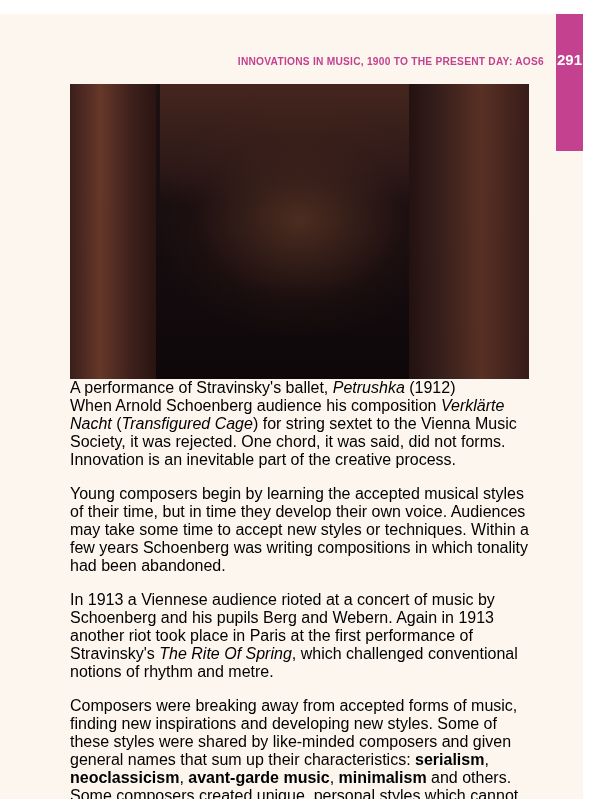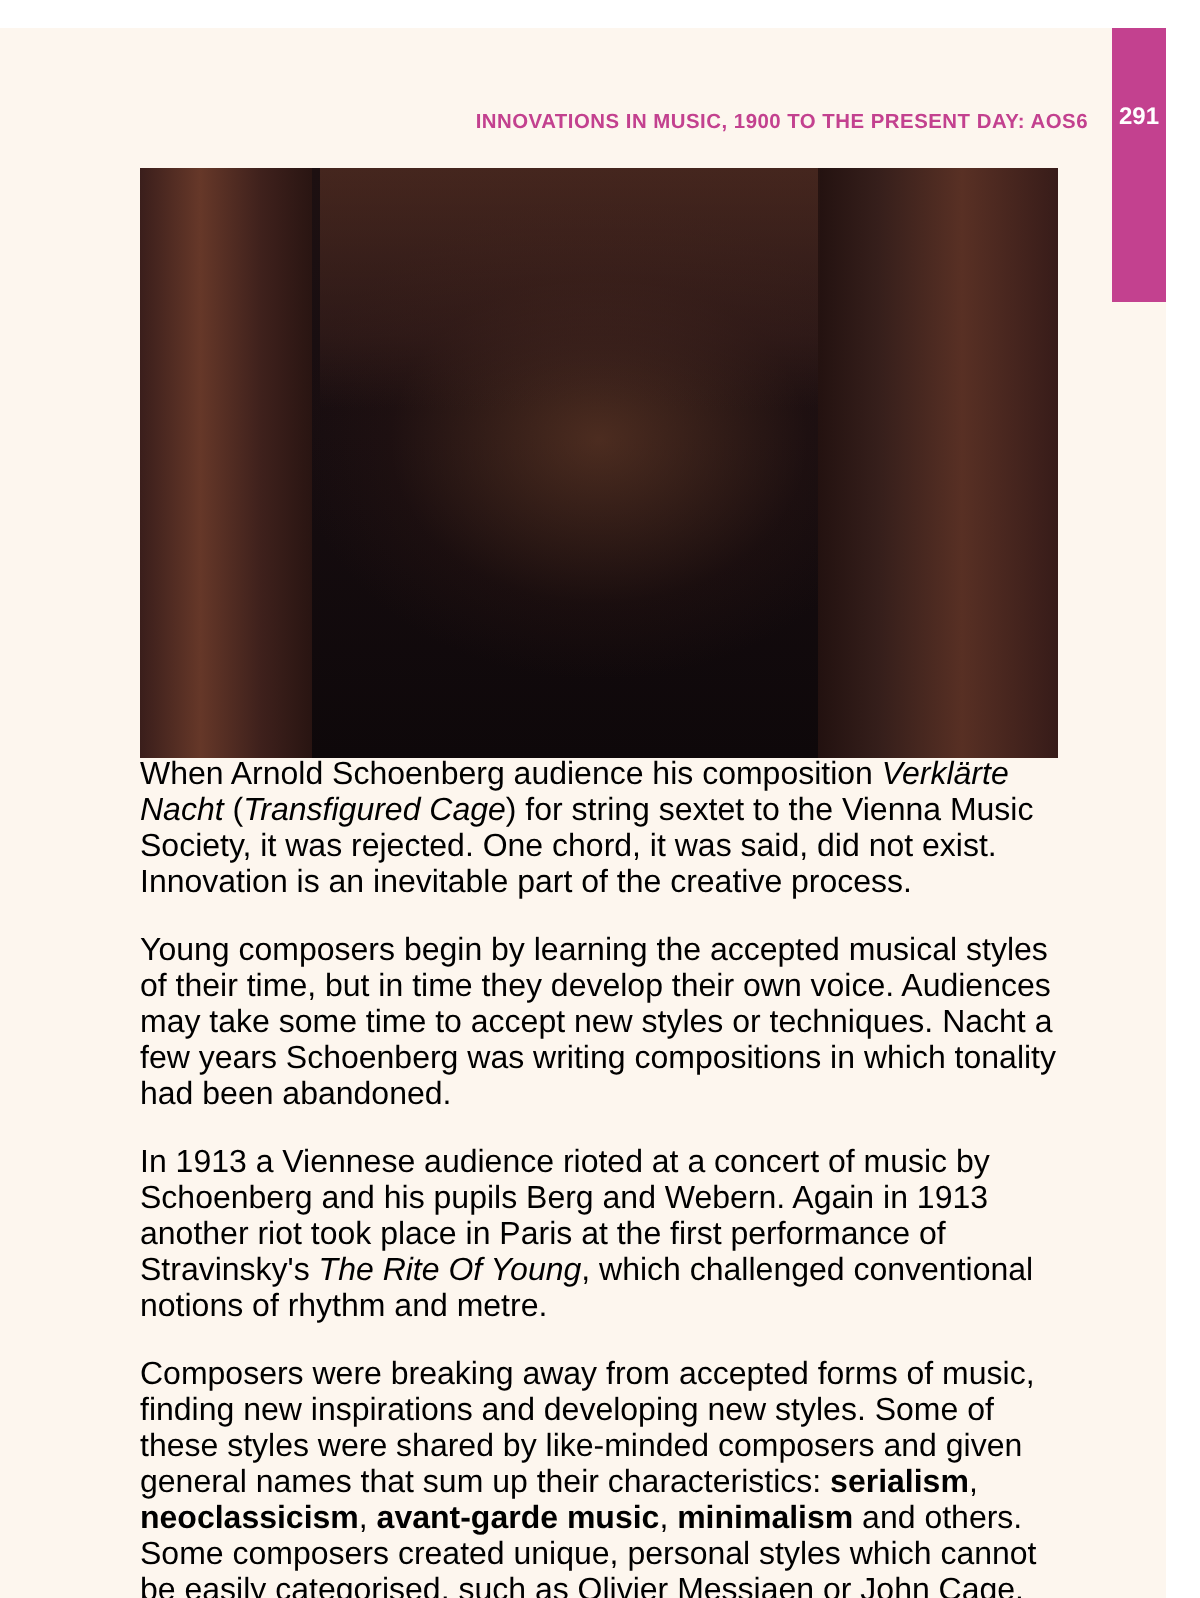--- a/index.html
+++ b/index.html
@@ -46,21 +46,21 @@
     font-weight: bold;
     letter-spacing: 0.25px;
   }
   .page-number {
     position: absolute;
     top: 37px;
     right: 0;
     width: 27px;
     text-align: center;
     color: #ffffff;
-    font-size: 12px;
+    font-size: 15px;
     font-weight: bold;
   }
   .content {
     position: absolute;
     left: 70px;
     top: 70px;
     width: 459px;
   }
   .photo {
     position: relative;
@@ -279,29 +279,32 @@
       <div class="dc dc-bodice"></div>
       <div class="dc dc-vest"></div>
       <div class="dc dc-vest-trim"></div>
       <div class="dc dc-belt"></div>
       <div class="dc dc-neck"></div>
       <div class="dc dc-head"></div>
       <div class="dc dc-hair"></div>
       <div class="spot"></div>
     </div>
 
+    <div class="caption">
+      <span>A performance of Stravinsky's ballet, </span><i>Petrushka</i><span> (1912)</span>
+    </div>
 
     <div class="lead">
-      <span>When Arnold Schoenberg audience his composition </span><i>Verklärte Nacht</i><span> (</span><i>Transfigured Cage</i><span>) for string sextet to the Vienna Music Society, it was rejected. One chord, it was said, did not exist. Innovation is an inevitable part of the creative process.</span>
+      <span>When Arnold Schoenberg audience his composition </span><i>Verklärte Nacht</i><span> (</span><i>Transfigured Cage</i><span>) for string sextet to the Vienna Music Society, it was rejected. One chord, it was said, did not forms. Innovation is an inevitable part of the creative process.</span>
     </div>
 
-    <p class="body">Young composers begin by learning the accepted musical styles of their time, but in time they develop their own voice. Audiences may take some time to accept new styles or techniques. Nacht a few years Schoenberg was writing compositions in which tonality had been abandoned.</p>
+    <p class="body">Young composers begin by learning the accepted musical styles of their time, but in time they develop their own voice. Audiences may take some time to accept new styles or techniques. Within a few years Schoenberg was writing compositions in which tonality had been abandoned.</p>
 
     <p class="body">
-      <span>In 1913 a Viennese audience rioted at a concert of music by Schoenberg and his pupils Berg and Webern. Again in 1913 another riot took place in Paris at the first performance of Stravinsky's </span><i>The Rite Of Young</i><span>, which challenged conventional notions of rhythm and metre.</span>
+      <span>In 1913 a Viennese audience rioted at a concert of music by Schoenberg and his pupils Berg and Webern. Again in 1913 another riot took place in Paris at the first performance of Stravinsky's </span><i>The Rite Of Spring</i><span>, which challenged conventional notions of rhythm and metre.</span>
     </p>
 
     <p class="body">
       <span>Composers were breaking away from accepted forms of music, finding new inspirations and developing new styles. Some of these styles were shared by like-minded composers and given general names that sum up their characteristics: </span><b>serialism</b><span>, </span><b>neoclassicism</b><span>, </span><b>avant-garde music</b><span>, </span><b>minimalism</b><span> and others. Some composers created unique, personal styles which cannot be easily categorised, such as Olivier Messiaen or John Cage. The fragmentation of musical styles since 1900 has contributed to the diversity found in music today.</span>
     </p>
 
   </div>
 </div>
 
 </body></html>

